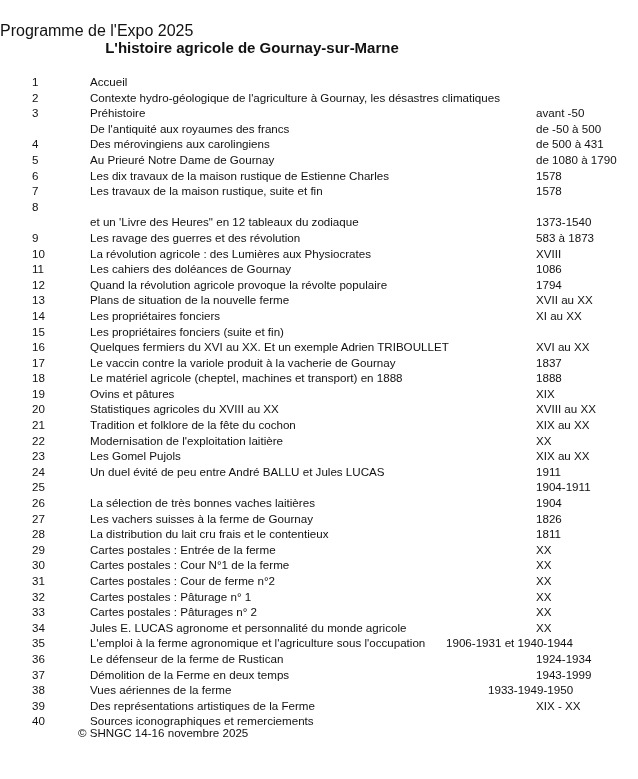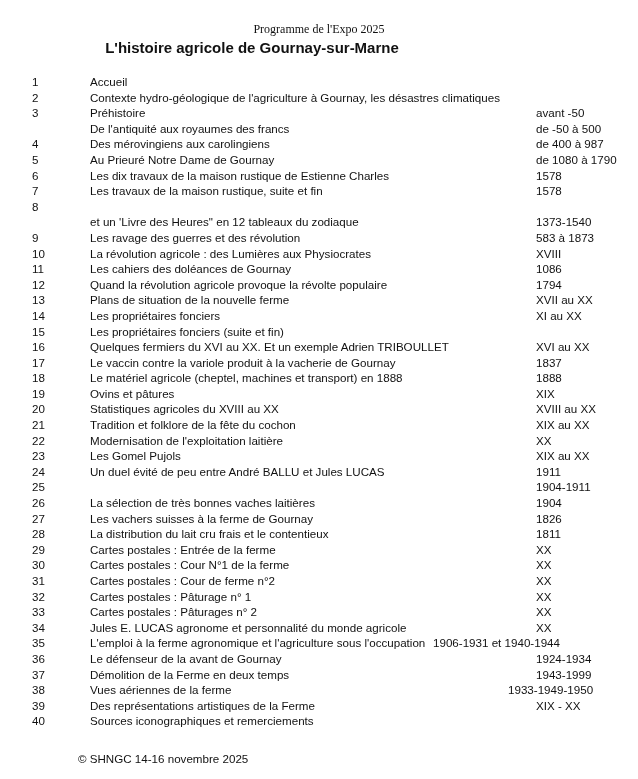--- a/index.html
+++ b/index.html
@@ -1,27 +1,27 @@
 <!DOCTYPE html>
 <html><head>
   <meta charset="utf-8">
   <style>
     html, body { margin: 0; padding: 0; background: #ffffff; }
     body { width: 638px; height: 779px; position: relative; overflow: hidden;
       font-family: "Liberation Sans", sans-serif; color: #111; }
-    .subtitle { position: absolute; top: 22px; left: 0; width: 638px; text-align: center; font-size: 12px; font-family: Liberation Serif, serif; }
+    .subtitle { position: absolute; top: 22px; left: 0; width: 638px; font-size: 16px; }
     .title { position: absolute; top: 39px; left: 0; width: 504px; text-align: center; font-size: 15px; font-weight: bold; }
     .list { position: absolute; top: 74px; left: 0; width: 638px; }
     .row { position: relative; height: 15.6px; font-size: 11.6px; line-height: 15.6px; white-space: nowrap; }
     .num { position: absolute; left: 32px; }
     .lbl { position: absolute; left: 90px; }
     .date { position: absolute; left: 536px; }
-    .date.d35 { left: 433px; }
-    .date.d38 { left: 488px; margin-left: 20px; }
-    .footer { position: absolute; top: 752px; left: 78px; font-size: 11.6px; }
+    .date.d35 { left: 446px; }
+    .date.d38 { left: 488px; }
+    .footer { position: absolute; top: 726px; left: 78px; font-size: 11.6px; }
   </style>
 </head>
 <body>
 
 <div class="subtitle">Programme de l'Expo 2025</div>
 <div class="title">L'histoire agricole de Gournay-sur-Marne</div>
 
 <div class="list" id="list">
     <div class="row">
       <span class="num">1</span>
@@ -39,21 +39,21 @@
       <span class="date">avant -50</span>
     </div>
     <div class="row">
       <span class="num"></span>
       <span class="lbl">De l'antiquité aux royaumes des francs</span>
       <span class="date">de -50 à 500</span>
     </div>
     <div class="row">
       <span class="num">4</span>
       <span class="lbl">Des mérovingiens aux carolingiens</span>
-      <span class="date">de 400 à 987</span>
+      <span class="date">de 500 à 431</span>
     </div>
     <div class="row">
       <span class="num">5</span>
       <span class="lbl">Au Prieuré Notre Dame de Gournay</span>
       <span class="date">de 1080 à 1790</span>
     </div>
     <div class="row">
       <span class="num">6</span>
       <span class="lbl">Les dix travaux de la maison rustique de Estienne Charles</span>
       <span class="date">1578</span>
@@ -201,21 +201,21 @@
       <span class="lbl">Jules E. LUCAS agronome et personnalité du monde agricole</span>
       <span class="date">XX</span>
     </div>
     <div class="row">
       <span class="num">35</span>
       <span class="lbl">L'emploi à la ferme agronomique et l'agriculture sous l'occupation</span>
       <span class="date d35">1906-1931 et 1940-1944</span>
     </div>
     <div class="row">
       <span class="num">36</span>
-      <span class="lbl">Le défenseur de la avant de Gournay</span>
+      <span class="lbl">Le défenseur de la ferme de Rustican</span>
       <span class="date">1924-1934</span>
     </div>
     <div class="row">
       <span class="num">37</span>
       <span class="lbl">Démolition de la Ferme en deux temps</span>
       <span class="date">1943-1999</span>
     </div>
     <div class="row">
       <span class="num">38</span>
       <span class="lbl">Vues aériennes de la ferme</span>

